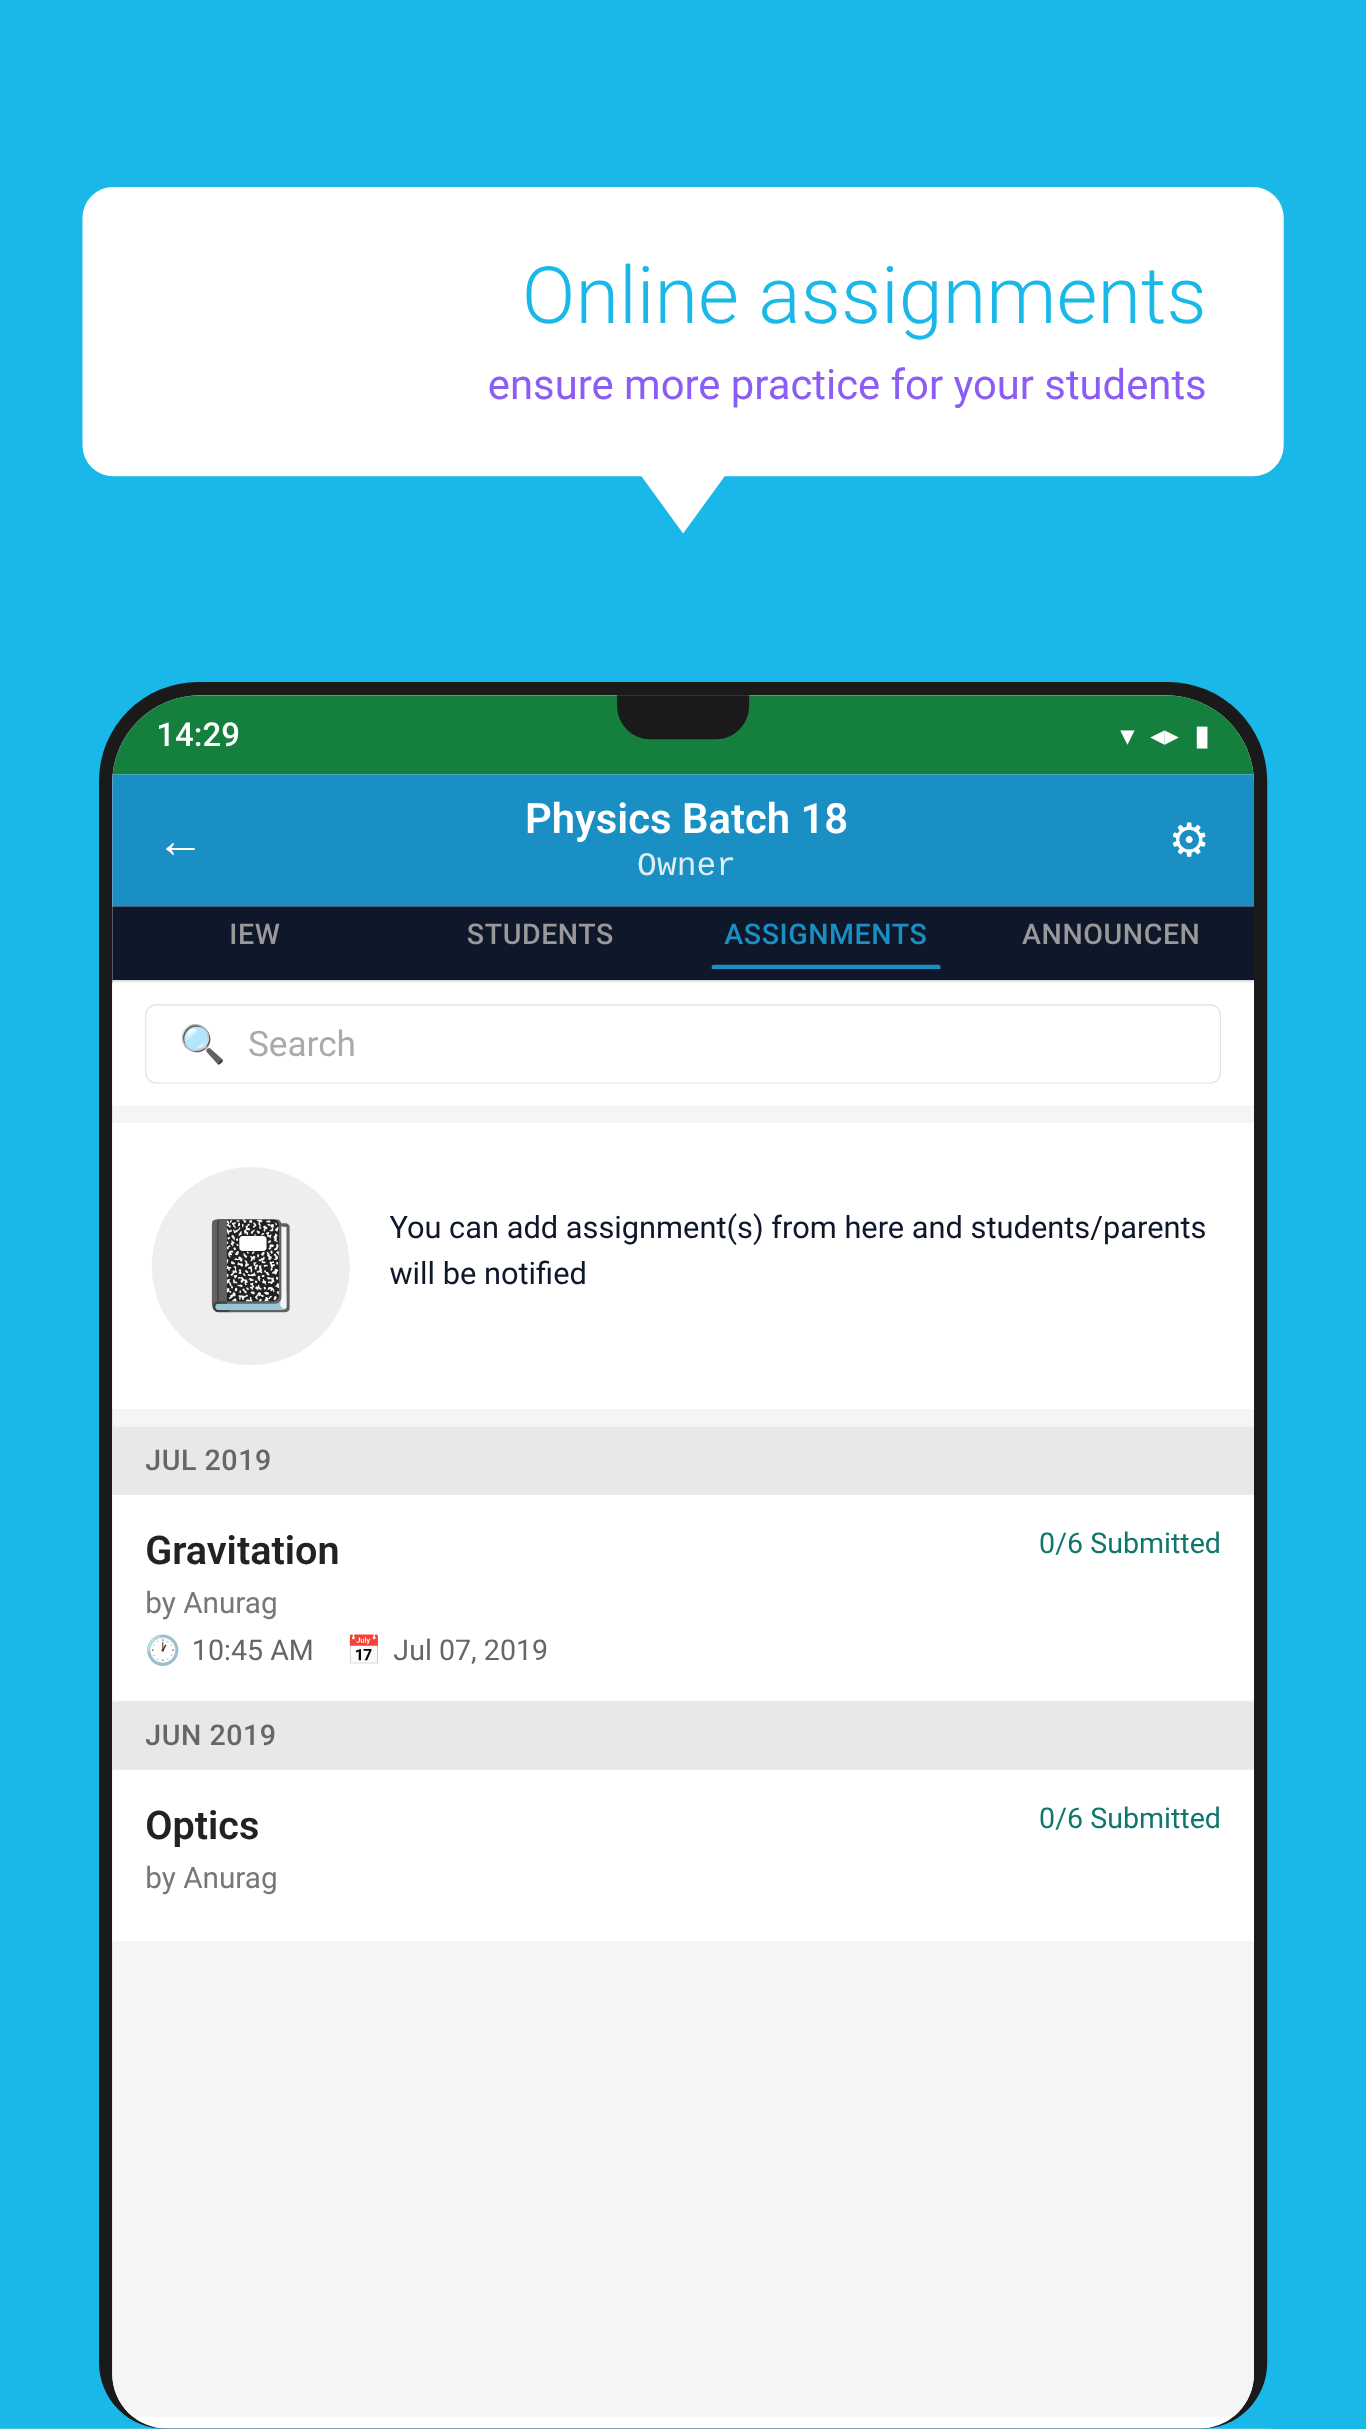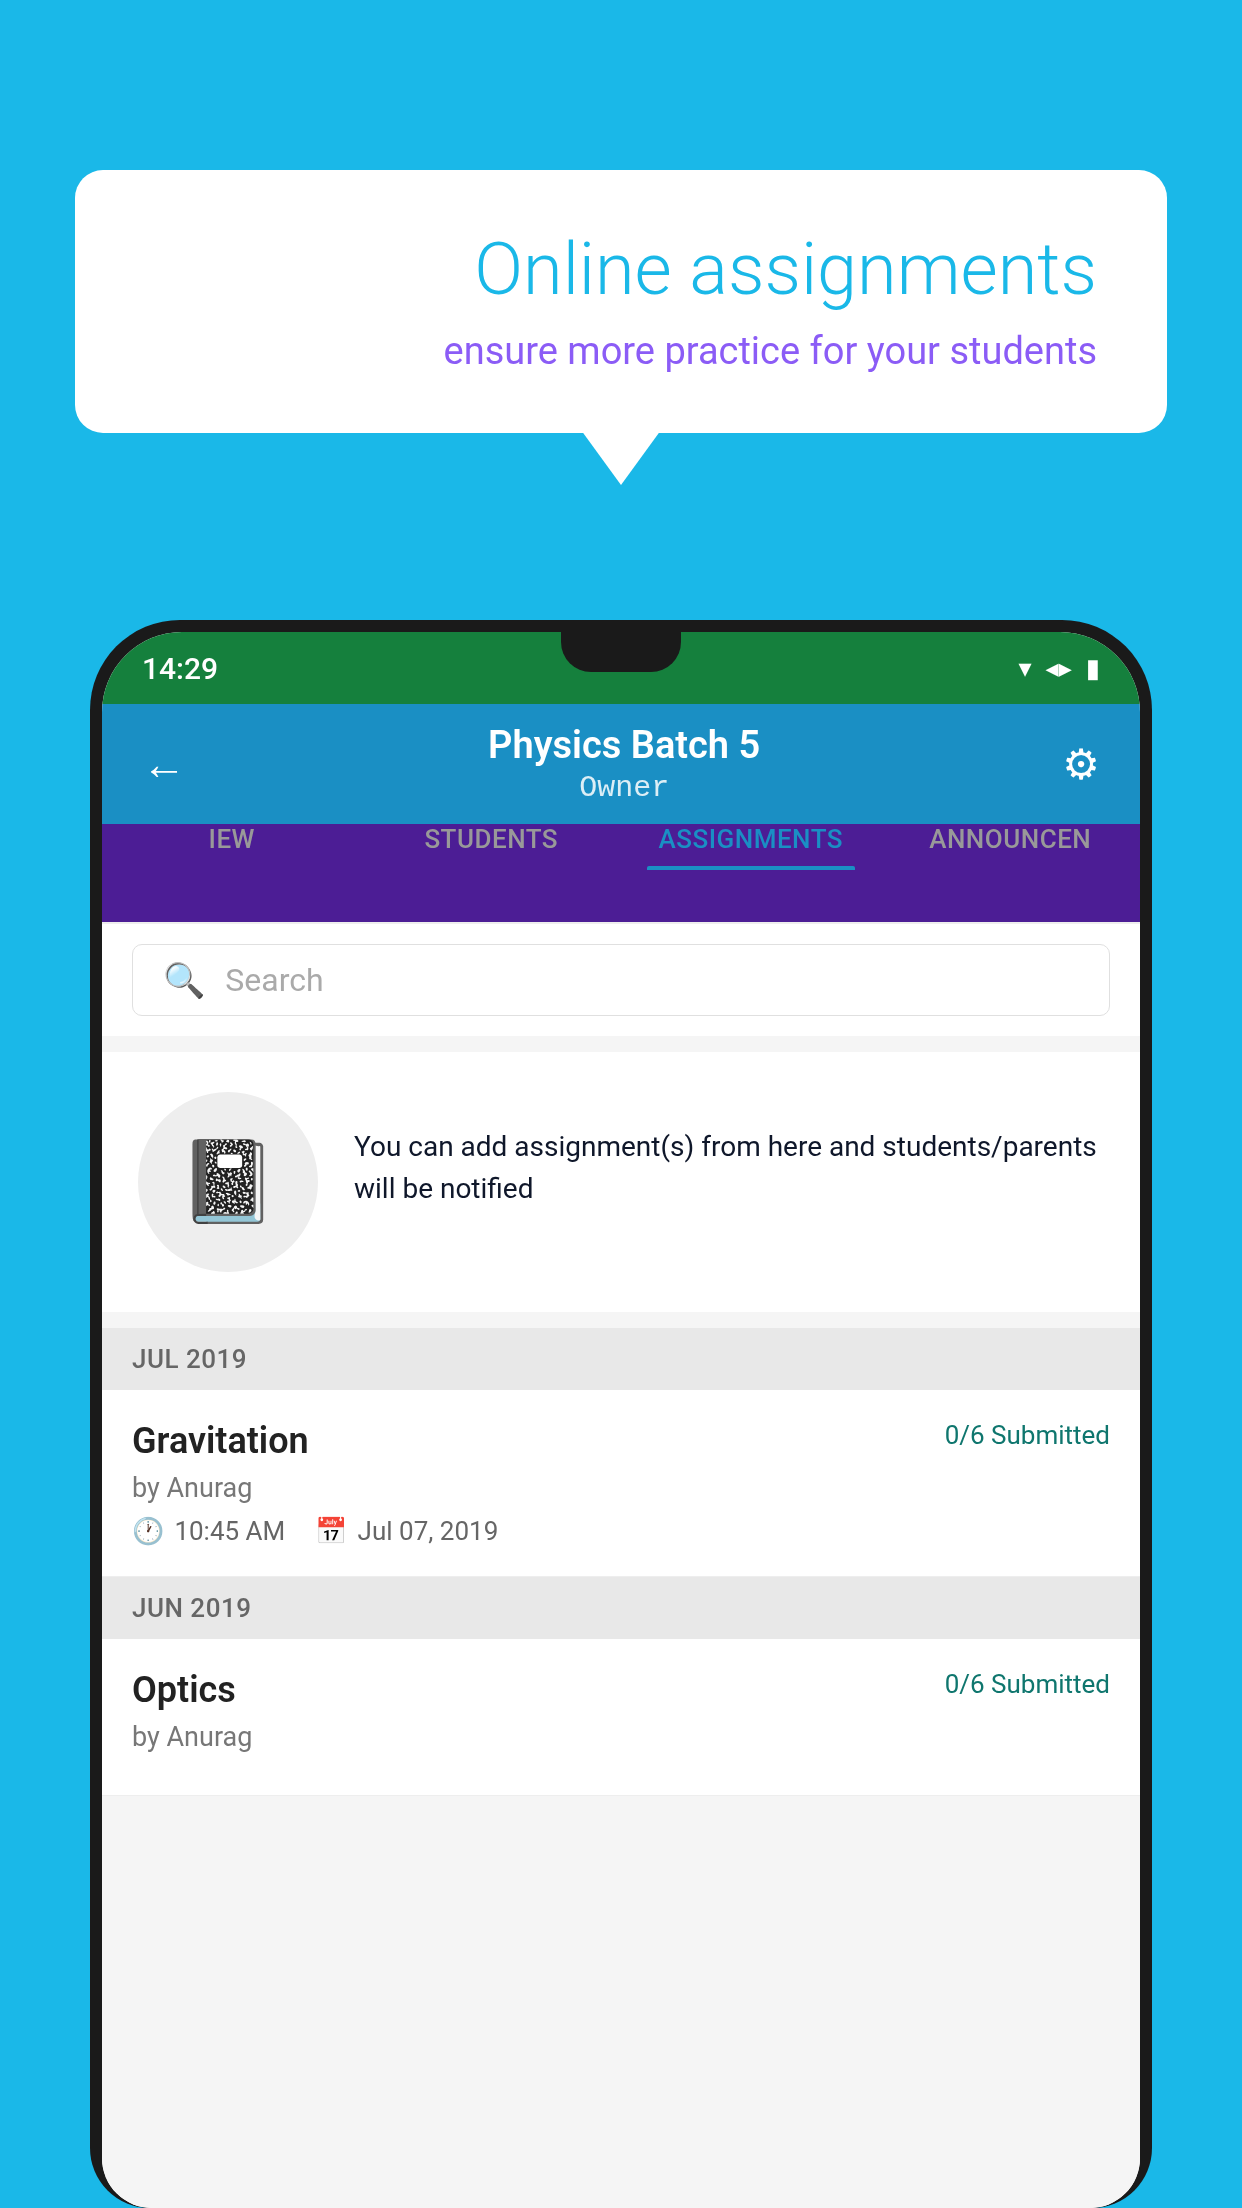--- a/index.html
+++ b/index.html
@@ -140,25 +140,25 @@
       font-family: Liberation Mono, monospace;
     }
     .header-settings {
       color: white;
       font-size: 42px;
       cursor: pointer;
     }
 
     
     .tabs-bar {
-      background: #4c1d95;
+      background: #0f172a;
       display: flex;
       border-bottom: 2px solid #eee;
-      height: 100px;
-      align-items: flex-start;
+      height: 69px;
+      align-items: center;
     }
     .tab-item {
       flex: 1;
       text-align: center;
       padding-bottom: 16px;
       font-size: 26px;
       font-weight: 500;
       color: #999;
       position: relative;
       cursor: pointer;
@@ -324,21 +324,21 @@
       <div class="status-icons">
         <span>▾</span>
         <span>◂▸</span>
         <span>▮</span>
       </div>
     </div>
 
     <div class="app-header">
       <span class="header-back">←</span>
       <div class="header-title-group">
-        <div class="header-title">Physics Batch 5</div>
+        <div class="header-title">Physics Batch 18</div>
         <div class="header-subtitle">Owner</div>
       </div>
       <span class="header-settings">⚙</span>
     </div>
 
     <div class="tabs-bar">
       <div class="tab-item">IEW</div>
       <div class="tab-item">STUDENTS</div>
       <div class="tab-item active">ASSIGNMENTS</div>
       <div class="tab-item">ANNOUNCEN</div>

